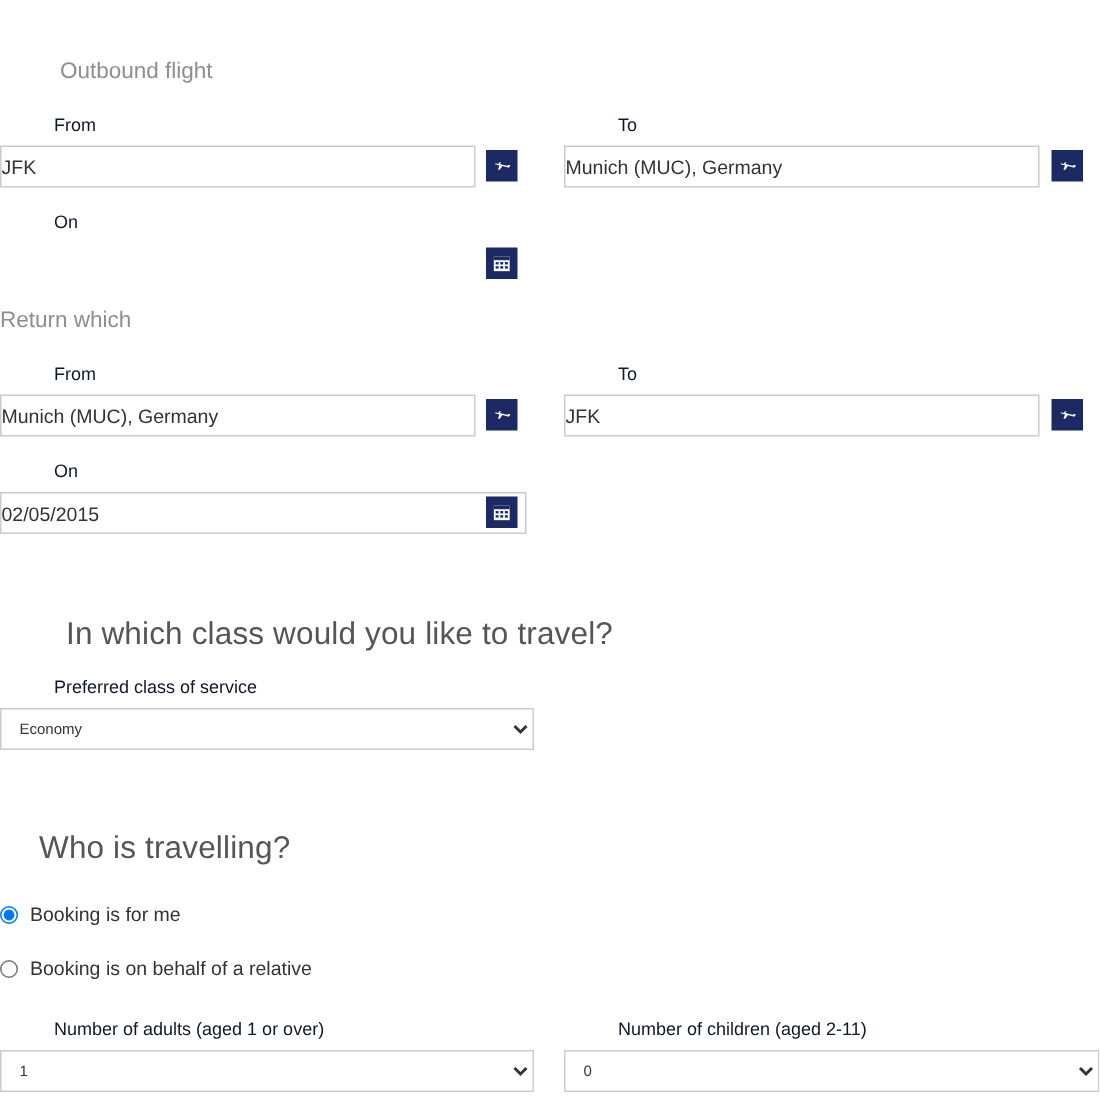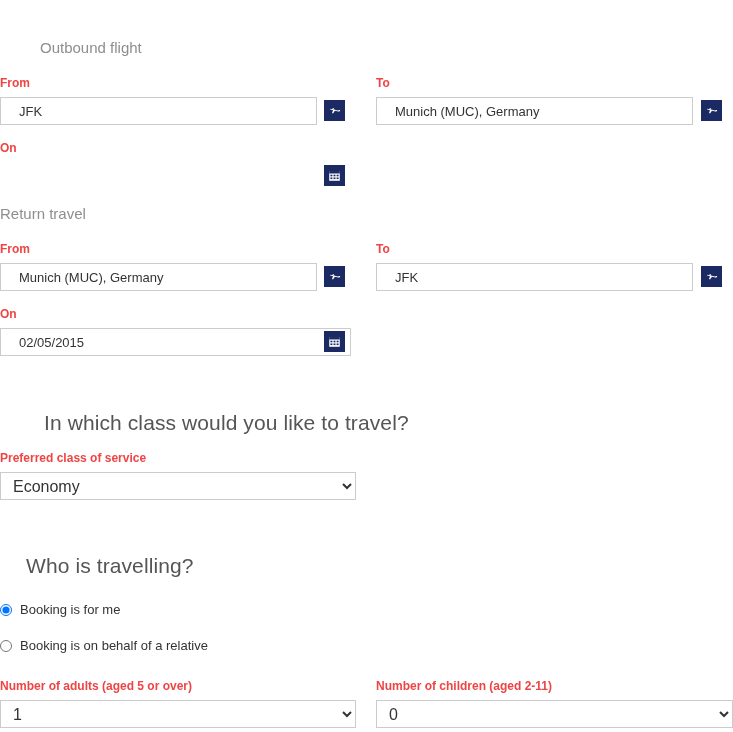--- a/index.html
+++ b/index.html
@@ -33,36 +33,37 @@
   }
   .sub-head {
     font-size: 15px;
     font-weight: 400;
     color: #8e8e8e;
     line-height: 20px;
     margin: 0;
   }
   .field-label {
     font-size: 12px;
-    font-weight: bold;
-    color: #ef4444;
+    font-weight: normal;
+    color: #0f172a;
     line-height: 16px;
     margin: 0;
+    padding-left: 36px;
   }
 
   
   .text-input {
     box-sizing: border-box;
     height: 28px;
     border: 1px solid #cccccc;
     background: #ffffff;
     font-family: "Liberation Sans", sans-serif;
     font-size: 13px;
     color: #333333;
-    padding: 0 6px 0 18px;
+    padding: 0 6px 0 0;
     outline: none;
     border-radius: 0;
   }
   .text-input::placeholder { color: #9a9a9a; }
 
   .sq-btn {
     box-sizing: border-box;
     width: 21px;
     height: 21px;
     background: #1b2a63;
@@ -75,21 +76,21 @@
     line-height: 0;
   }
   .sq-btn svg { display: block; }
 
   select.combo {
     box-sizing: border-box;
     height: 28px;
     border: 1px solid #cccccc;
     background: #ffffff;
     font-family: "Liberation Sans", sans-serif;
-    font-size: 16px;
+    font-size: 10px;
     color: #333333;
     padding: 0 4px 0 8px;
     border-radius: 0;
     outline: none;
   }
 
   
   .radio-row {
     position: absolute;
     display: flex;
@@ -140,21 +141,21 @@
       <rect x="1.5" y="2.5" width="13" height="3" fill="#1b2a63"></rect>
       <rect x="3" y="7" width="2.4" height="2" fill="#1b2a63"></rect>
       <rect x="6.8" y="7" width="2.4" height="2" fill="#1b2a63"></rect>
       <rect x="10.6" y="7" width="2.4" height="2" fill="#1b2a63"></rect>
       <rect x="3" y="10.4" width="2.4" height="2" fill="#1b2a63"></rect>
       <rect x="6.8" y="10.4" width="2.4" height="2" fill="#1b2a63"></rect>
       <rect x="10.6" y="10.4" width="2.4" height="2" fill="#1b2a63"></rect>
     </svg>
   </button>
 
-  <div class="sub-head abs" style="left:0px; top:204px;">Return travel</div>
+  <div class="sub-head abs" style="left:0px; top:204px;">Return which</div>
 
   <div class="field-label abs" style="left:0px; top:241px;">From</div>
   <input class="text-input abs" style="left: 0px; top: 263px; width: 317px;" type="text" value="Munich (MUC), Germany">
   <button class="sq-btn abs" style="left:324px; top:266px;">
     <svg width="13" height="13" viewBox="0 0 24 24">
       <path fill="#ffffff" d="M21 14.5l-8.2-2.2L9.6 17H7.3l1.9-5.4L4 10.2V8.9l3.4.9 2-2.2h1.7L9.7 9.9l8.4 2.2 2.9-1.1c.6-.2 1.2.1 1.4.7.2.6-.1 1.2-.7 1.4l-.7.4z"></path>
     </svg>
   </button>
 
   <div class="field-label abs" style="left:376px; top:241px;">To</div>
@@ -190,19 +191,19 @@
   <div class="radio-row" style="left:0px; top:602px;">
     <input type="radio" name="who" id="who-self" checked="" style="">
     <label class="radio-label" for="who-self">Booking is for me</label>
   </div>
 
   <div class="radio-row" style="left:0px; top:638px;">
     <input type="radio" name="who" id="who-relative" style="">
     <label class="radio-label" for="who-relative">Booking is on behalf of a relative</label>
   </div>
 
-  <div class="field-label abs" style="left:0px; top:678px;">Number of adults (aged 5 or over)</div>
+  <div class="field-label abs" style="left:0px; top:678px;">Number of adults (aged 1 or over)</div>
   <select class="combo abs" style="left:0px; top:700px; width:356px;"><option value="1">1</option><option value="2">2</option><option value="3">3</option><option value="4">4</option><option value="5">5</option><option value="6">6</option><option value="7">7</option><option value="8">8</option><option value="9">9</option></select>
 
   <div class="field-label abs" style="left:376px; top:678px;">Number of children (aged 2-11)</div>
   <select class="combo abs" style="left:376px; top:700px; width:357px;"><option value="0">0</option><option value="1">1</option><option value="2">2</option><option value="3">3</option><option value="4">4</option><option value="5">5</option><option value="6">6</option></select>
 
 </div>
 
 </body></html>

